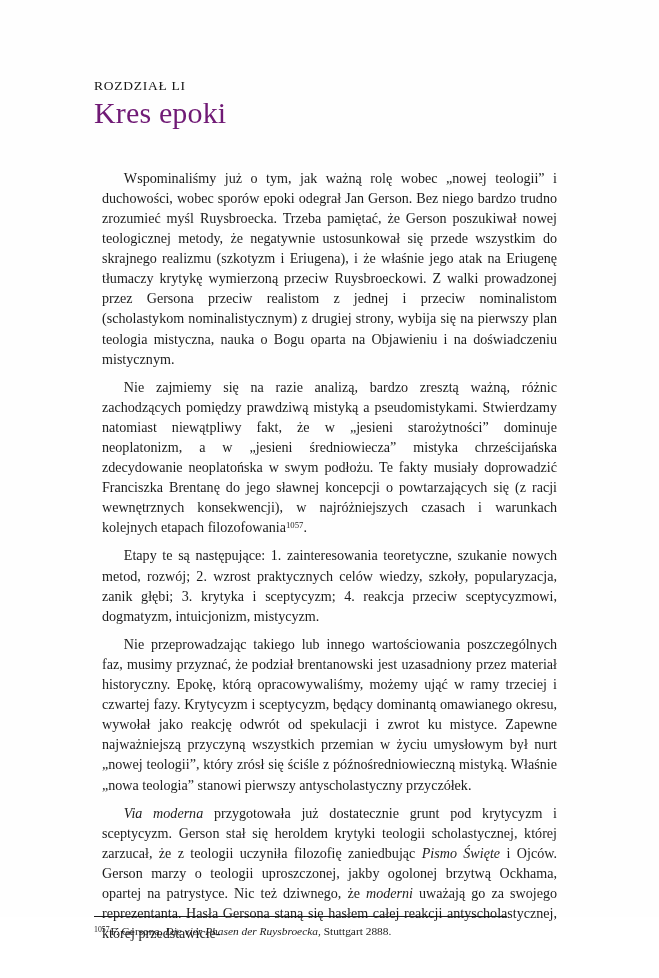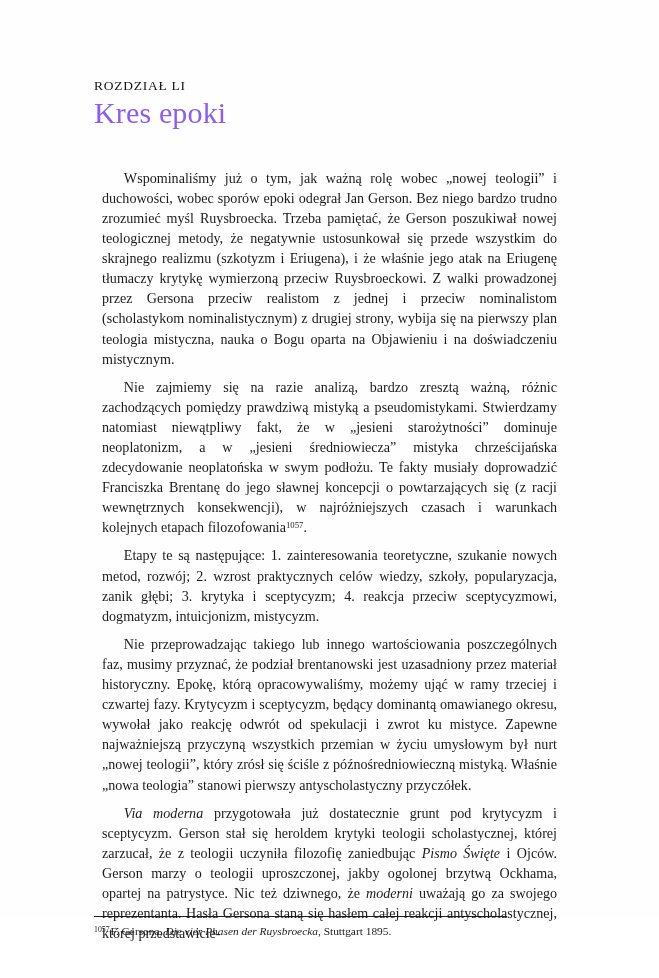--- a/index.html
+++ b/index.html
@@ -42,21 +42,21 @@
     line-height: 1.2;
     color: #141414;
   }
 
   .chapter-title {
     font-size: 30px;
     font-weight: 400;
     line-height: 1.12;
     margin: 0 0 38px 0;
     letter-spacing: 0.005em;
-    color: #8b5cf6;
+    color: #701a75;
   }
 
   .body-text p {
     margin: 8px;
     font-size: 14.1px;
     line-height: 20.1px;
     text-align: justify;
     text-justify: inter-word;
     text-indent: 1.55em;
     hyphens: manual;
@@ -140,16 +140,16 @@
       <p>
         <i>Via moderna</i><span> przygotowała już dostatecznie grunt pod krytycyzm i sceptycyzm. Gerson stał się heroldem krytyki teologii scholastycznej, której zarzucał, że z teologii uczyniła filozofię zaniedbując </span><i>Pismo Święte</i><span> i Ojców. Gerson marzy o teologii uproszczonej, jakby ogolonej brzytwą Ockhama, opartej na patrystyce. Nic też dziwnego, że </span><i>moderni</i><span> uważają go za swojego reprezentanta. Hasła Gersona staną się hasłem całej reakcji antyscholastycznej, której przedstawicie-</span>
       </p>
 
     </div>
   </div>
 
   <div class="footnote-area">
     <div class="footnote-rule"></div>
     <p class="footnote"><sup>1057</sup><span>F. Gersona,</span>
-      <i>Die vier Phasen der Ruysbroecka</i><span>, Stuttgart 1895.</span></p>
+      <i>Die vier Phasen der Ruysbroecka</i><span>, Stuttgart 2888.</span></p>
   </div>
 
 </div>
 
 </body></html>

